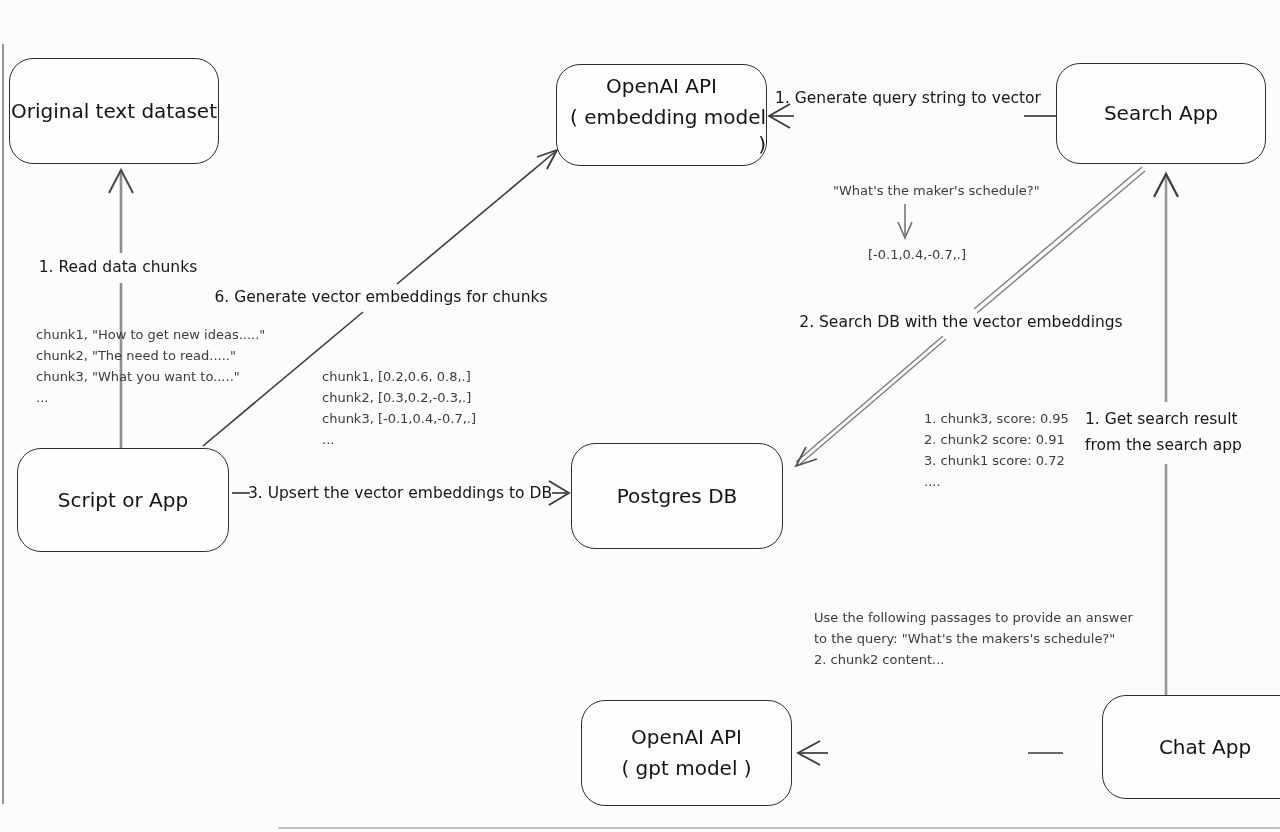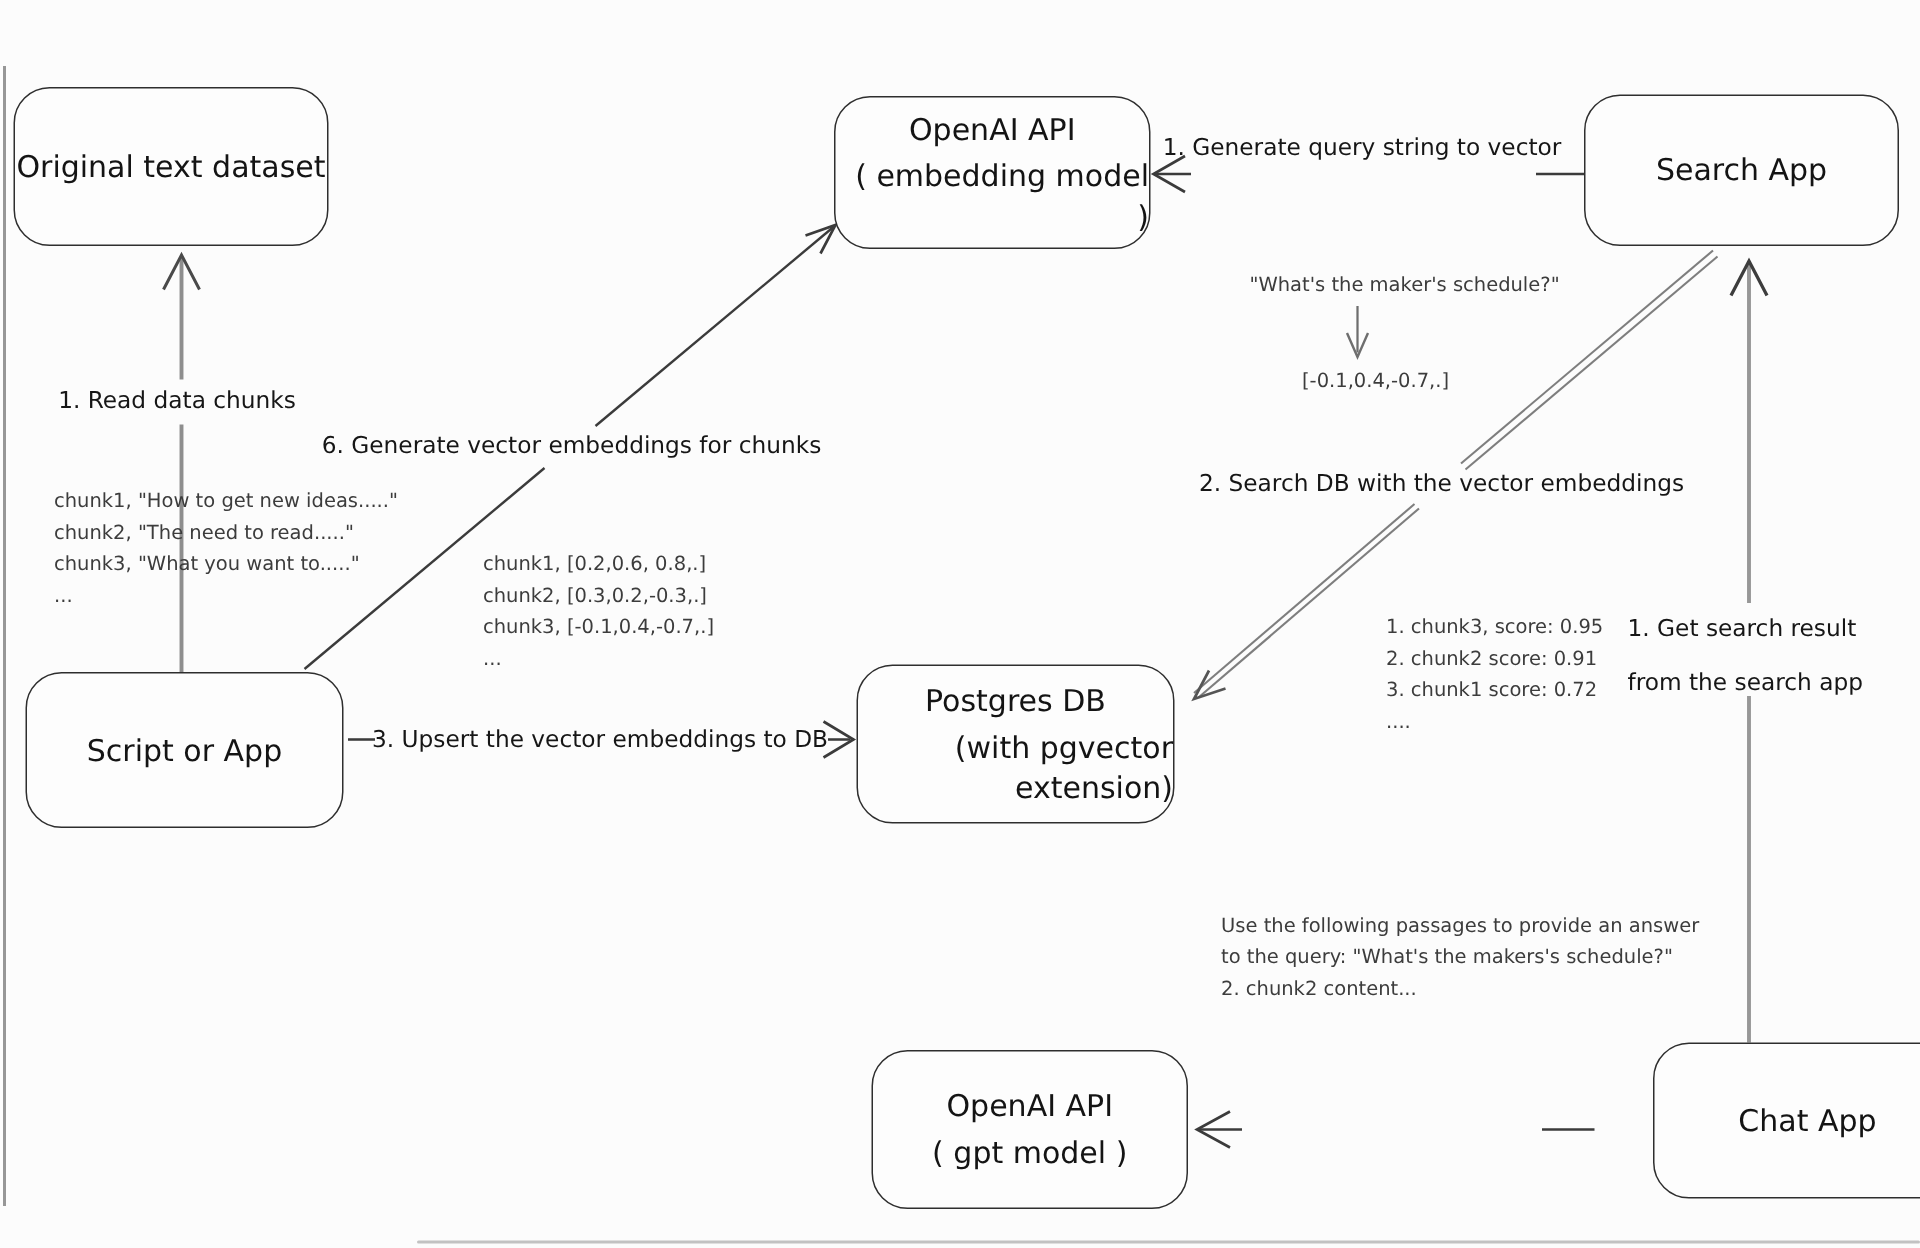--- a/index.html
+++ b/index.html
@@ -77,21 +77,20 @@
   <div class="node" style="left:1056px;top:63px;width:210px;height:101px">
     <div class="node-label">Search App</div>
   </div>
 
   <div class="node" style="left:17px;top:448px;width:212px;height:104px">
     <div class="node-label">Script or App</div>
   </div>
 
   <div class="node" style="left:571px;top:443px;width:212px;height:106px">
     <div class="node-label">Postgres DB</div>
-    <div class="node-label">(with pgvector extension)</div>
   </div>
 
   <div class="node" style="left:581px;top:700px;width:211px;height:106px">
     <div class="node-label">OpenAI API</div>
     <div class="node-label">( gpt model )</div>
   </div>
 
   <div class="node" style="left:1102px;top:695px;width:206px;height:104px">
     <div class="node-label">Chat App</div>
   </div>
@@ -103,21 +102,21 @@
   <div class="edge-label centered" style="left:400px;top:483px">3. Upsert the vector embeddings to DB</div>
 
   <div class="edge-label centered" style="left:908px;top:88px">
     <span>1. Generate query string to vector</span>
   </div>
 
   <div class="edge-label centered" style="left:961px;top:312px">2. Search DB with the vector embeddings</div>
 
   <div class="edge-label" style="left:1085px;top:409px">
     <span>1. Get search result</span>
-    <span class="l2" style="margin-top:16px">from the search app</span>
+    <span class="l2" style="margin-top:6px">from the search app</span>
   </div>
 
 
   <div class="note" style="left:36px;top:324px">
     <div>chunk1, "How to get new ideas....."</div>
     <div>chunk2, "The need to read....."</div>
     <div>chunk3, "What you want to....."</div>
     <div>...</div>
   </div>
 

